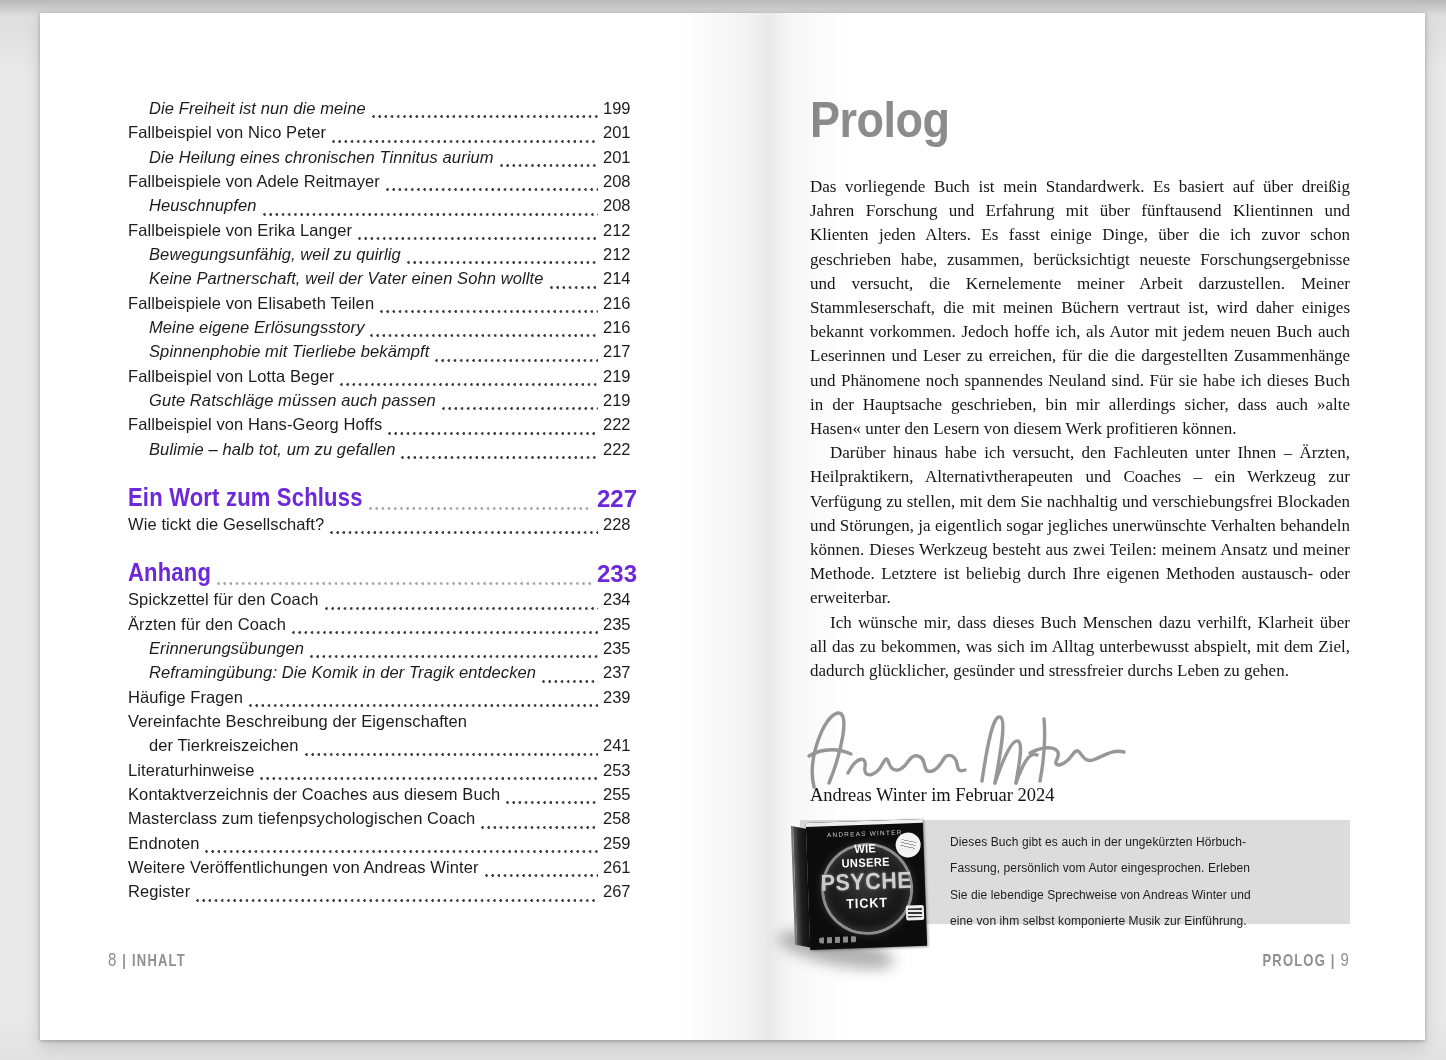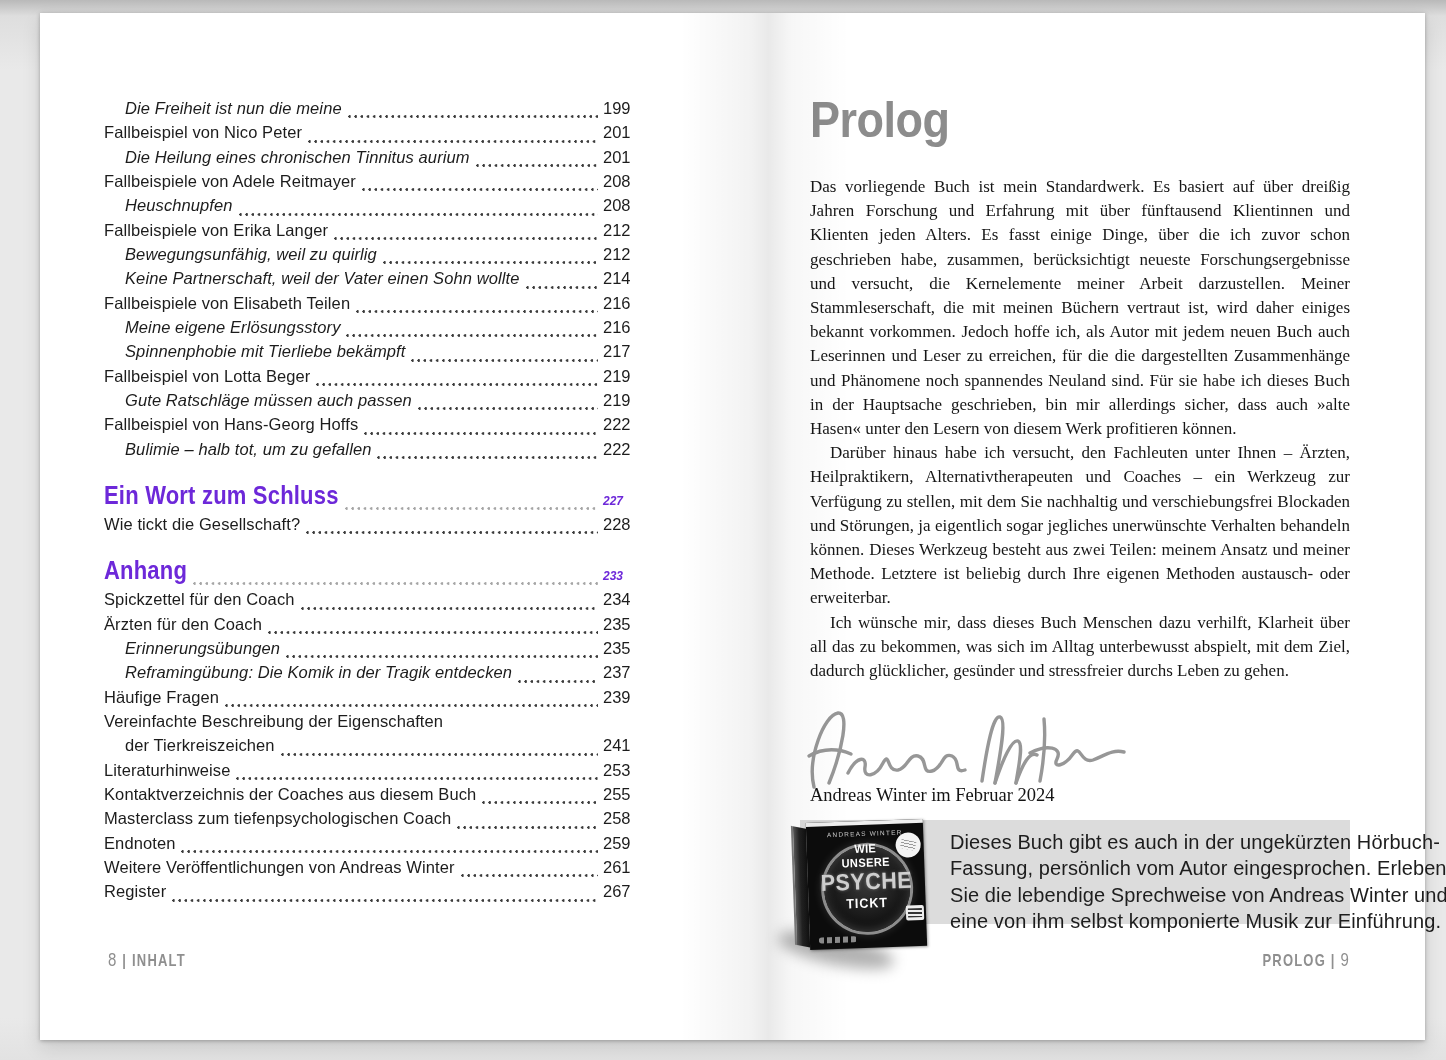--- a/index.html
+++ b/index.html
@@ -19,39 +19,39 @@
     pointer-events:none;
   }
   .page{position:absolute;top:0;height:1027px;}
   .page-left{left:0;width:688px;}
   .page-right{left:688px;width:697px;}
 
   
   .toc{position:absolute;left:64px;top:86px;width:533px;}
   .toc-row{
     display:flex;align-items:baseline;height:24.33px;
-    font-size:16.5px;color:#1c1c1c;white-space:nowrap;
+    font-size:16.5px;color:#1c1c1c;white-space:nowrap;margin-left:24px;
     --dot:#3c3c3c;
   }
   .toc-label{flex:0 0 auto;letter-spacing:0.1px;}
   .toc-leader{
     flex:1 1 auto;height:3px;align-self:flex-end;margin:0 5px 5px 6px;
     background-image:radial-gradient(circle at 1.5px 1.5px,var(--dot) 1.15px,rgba(0,0,0,0) 1.5px);
     background-size:6.2px 3px;background-repeat:repeat-x;background-position:left bottom;
   }
   .toc-page{flex:0 0 auto;min-width:34px;text-align:left;}
   .lv-sub{padding-left:21px;}
   .lv-sub .toc-label{font-style:italic;}
   .lv-cont{padding-left:21px;}
   .lv-section{height:30px;margin-top:21px;color:#6d28d9;--dot:#a6a6a6;}
   .lv-section .toc-label{
     display:inline-block;font-size:22px;font-weight:bold;letter-spacing:0.2px;
     transform:scaleY(1.18);transform-origin:left bottom;font-stretch:condensed;
   }
-  .lv-section .toc-page{font-size:12px;font-weight:bold;font-stretch:condensed;font-style:italic;}
+  .lv-section .toc-page{font-size:24px;font-weight:bold;font-stretch:condensed;}
 
   
   .footer{position:absolute;top:940px;color:#8f8f8f;font-size:13px;letter-spacing:1.2px;white-space:nowrap;}
   .footer .cond{display:inline-block;transform:scaleY(1.25);transform-origin:left bottom;font-stretch:condensed;font-weight:bold;}
   .footer .num{font-size:15px;font-weight:normal;}
   .footer-left{left:68px;}
   .footer-right{right:75px;}
 
   
   .prolog-title{
@@ -71,21 +71,21 @@
     position:absolute;left:82px;top:772px;
     font-family:"Liberation Serif",serif;font-size:18.5px;color:#141414;
   }
 
   
   .audio-note{
     position:absolute;left:72px;top:807px;width:550px;height:104px;
     background:#dcdcdc;
   }
   .audio-text{margin-left:150px;padding-top:9px;}
-  .audio-line{font-size:20px;line-height:26.4px;color:#1d1d1d;white-space:nowrap;letter-spacing:0.1px;}
+  .audio-line{font-size:12px;line-height:26.4px;color:#1d1d1d;white-space:nowrap;letter-spacing:0.1px;}
 
   
   .cd-wrap{position:absolute;left:-7px;top:-2px;width:140px;height:134px;transform:rotate(-2deg);}
   .cd-shadow{
     position:absolute;left:-18px;bottom:-12px;width:118px;height:30px;
     background:rgba(0,0,0,0.30);filter:blur(7px);border-radius:50%;transform:rotate(14deg);
   }
   .cd-spine{
     position:absolute;left:0;top:7px;width:13px;height:119px;
     background:linear-gradient(90deg,#5a5a5a 0%,#222 45%,#101010 100%);

